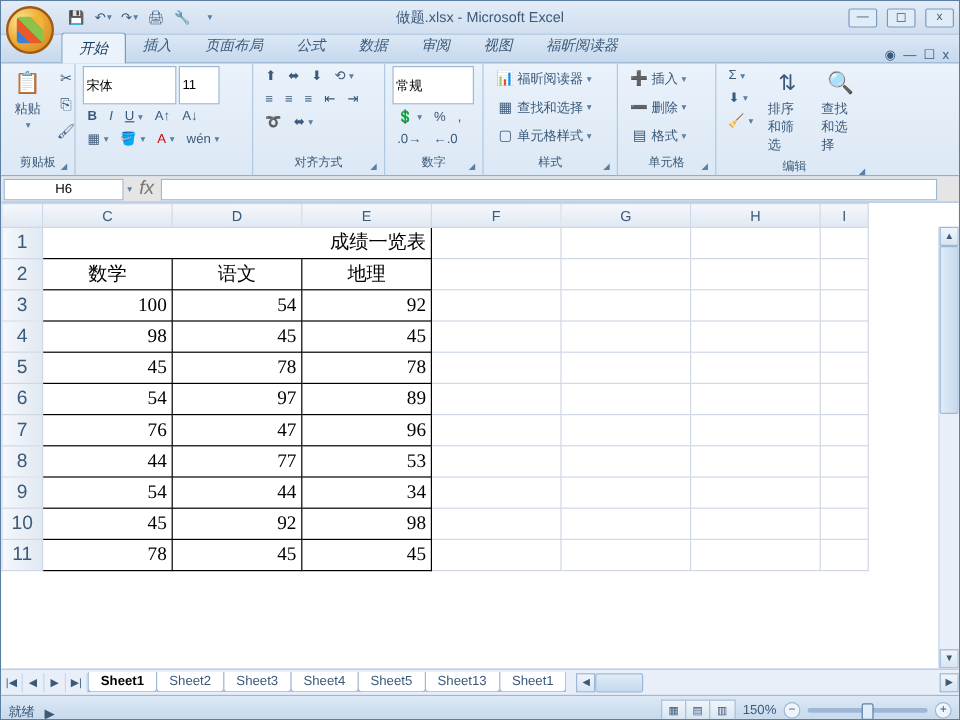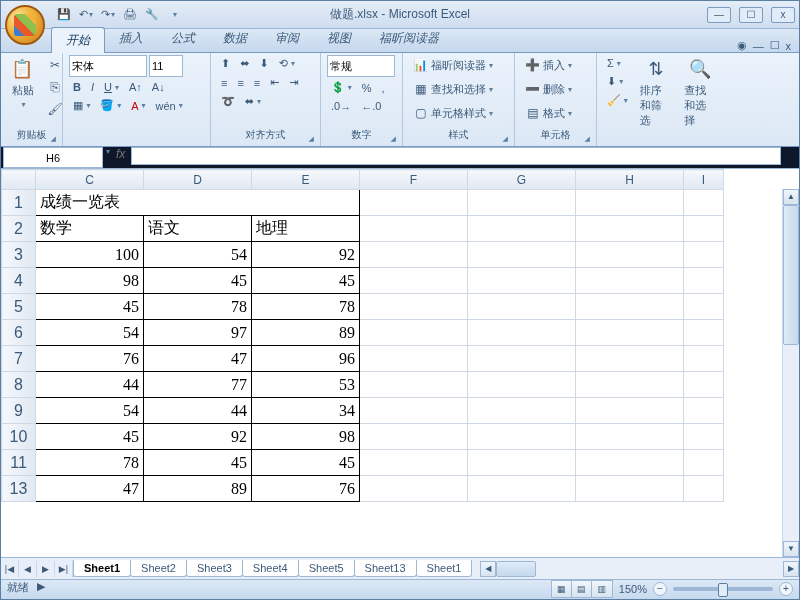--- a/index.html
+++ b/index.html
@@ -21,53 +21,53 @@
 .rgroup{border-right:1px solid #b0c8e0;padding:2px 6px;display:flex;flex-direction:column;height:100%}
 .rgroup-body{flex:1;display:flex;gap:4px;align-items:flex-start}
 .rgroup-label{font-size:10px;color:#3b5a7a;text-align:center;padding:2px 0;position:relative}
 .rgroup-label::after{content:"◢";position:absolute;right:0;bottom:1px;font-size:7px;color:#5b7fa3}
 .vstack{display:flex;flex-direction:column;gap:2px}
 .hstack{display:flex;gap:2px;align-items:center}
 .btn{border:1px solid transparent;padding:1px 3px;font-size:11px;color:#3b5a7a;cursor:pointer;display:flex;align-items:center;gap:2px;border-radius:2px}
 .big-btn{display:flex;flex-direction:column;align-items:center;padding:2px 4px;font-size:11px;color:#3b5a7a;cursor:pointer;gap:2px}
 .ico{width:16px;height:16px;display:inline-flex;align-items:center;justify-content:center;font-size:12px}
 .ico-lg{width:24px;height:24px;font-size:18px}
-.sel{border:1px solid #9db8d6;background:#fff;font-size:11px;padding:1px 2px;height:22px}
+.sel{border:1px solid #9db8d6;background:#fff;font-size:11px;padding:1px 2px;height:32px}
 .dd{font-size:8px;color:#5b7fa3;margin-left:1px}
-.namebox-row{height:22px;background:#0f172a;border-bottom:1px solid #9db8d6;display:flex;}
+.namebox-row{height:22px;background:#e5e5e5;border-bottom:1px solid #9db8d6;display:flex;align-items:center}
 .namebox{width:100px;border:1px solid #9db8d6;background:#fff;font-size:11px;padding:2px 4px;margin:0 2px;text-align:center}
-.fx-label{font-style:italic;color:#777;font-size:12px;padding:0 6px}
+.fx-label{font-style:italic;color:#777;font-size:16px;padding:0 6px}
 .formula-bar{flex:1;border:1px solid #9db8d6;background:#fff;height:18px;margin-right:18px}
 .sheet-area{position:relative;height:388px;overflow:hidden;background:#fff}
 .grid{border-collapse:collapse;table-layout:fixed}
 .grid th,.grid td{border:1px solid #d0d7e5;font-size:16px;height:26px;padding:0 4px;white-space:nowrap;overflow:hidden}
 .grid thead th{background:linear-gradient(#f5f8fc,#e0e8f2);color:#3b5a7a;font-weight:normal;font-size:12px;height:20px;text-align:center}
 .row-hdr{background:linear-gradient(90deg,#f5f8fc,#e0e8f2);color:#3b5a7a;font-size:12px;text-align:center;width:34px}
 .corner{background:#e0e8f2;width:34px}
 .col-C,.col-D,.col-E{width:108px}
 .col-F,.col-G,.col-H{width:108px}
 .col-I{width:40px}
 .databorder{border:1px solid #000!important}
-.title-cell{text-align:left;font-size:20px;font-family:SimSun}
-.hdr-cell{text-align:left;font-size:18px;font-family:SimSun}
+.title-cell{text-align:right;font-size:20px;font-family:SimSun}
+.hdr-cell{text-align:center;font-size:18px;font-family:SimSun}
 .num-cell{text-align:right;font-size:18px;font-family:SimSun}
 .vscroll{position:absolute;right:0;top:20px;bottom:0;width:17px;background:#e8eff8;border-left:1px solid #c5d8ed}
 .vscroll .arr{height:16px;background:linear-gradient(#f0f5fb,#d8e4f0);border:1px solid #9db8d6;text-align:center;font-size:8px;color:#3b5a7a;cursor:pointer;line-height:14px}
 .vscroll .thumb{position:absolute;top:16px;left:0;right:0;height:140px;background:linear-gradient(90deg,#e0ecf8,#c5d8ed);border:1px solid #9db8d6;border-radius:2px}
 .vscroll .arr.bot{position:absolute;bottom:0;left:0;right:0}
 .sheet-tabs{height:22px;background:#e8eff8;border-top:1px solid #9db8d6;display:flex;align-items:center;font-size:11px}
 .nav-btns{display:flex;border-right:1px solid #9db8d6}
 .nav-btns span{width:18px;text-align:center;color:#3b5a7a;cursor:pointer;border-right:1px solid #c5d8ed;font-size:9px;padding:3px 0}
 .stab{padding:2px 10px;background:#fff;border:1px solid #9db8d6;border-top:none;margin-left:-1px;cursor:pointer;color:#3b5a7a;border-radius:0 0 3px 3px}
 .stab.active{background:#fff;font-weight:bold;color:#000}
 .hscroll{flex:1;margin-left:8px;height:16px;background:#e8eff8;display:flex;align-items:center}
 .hscroll .arr{width:16px;height:16px;background:linear-gradient(#f0f5fb,#d8e4f0);border:1px solid #9db8d6;text-align:center;font-size:8px;color:#3b5a7a;cursor:pointer;line-height:14px}
 .hscroll .track{flex:1;position:relative;height:16px}
 .hscroll .thumb{position:absolute;left:0;width:40px;top:0;bottom:0;background:linear-gradient(#e0ecf8,#c5d8ed);border:1px solid #9db8d6;border-radius:2px}
-.statusbar{height:22px;background:linear-gradient(#dce8f5,#c5d8ed);border-top:1px solid #9db8d6;display:flex;align-items:flex-start;font-size:11px;color:#3b5a7a;padding:0 6px}
+.statusbar{height:22px;background:linear-gradient(#dce8f5,#c5d8ed);border-top:1px solid #9db8d6;display:flex;align-items:flex-end;font-size:11px;color:#3b5a7a;padding:0 6px}
 .status-right{margin-left:auto;display:flex;align-items:center;gap:6px}
 .view-btns{display:flex;border:1px solid #9db8d6}
 .view-btns span{width:20px;height:16px;border-right:1px solid #9db8d6;background:linear-gradient(#f0f5fb,#d8e4f0);text-align:center;font-size:9px;cursor:pointer;line-height:16px}
 .view-btns span:last-child{border-right:none}
 .zoom-slider{width:100px;height:4px;background:#9db8d6;position:relative;border-radius:2px}
 .zoom-slider::before{content:"";position:absolute;left:50%;top:-4px;width:8px;height:12px;background:#e0ecf8;border:1px solid #5b7fa3;border-radius:2px;transform:translateX(-50%)}
 .zm-btn{width:14px;height:14px;border:1px solid #9db8d6;border-radius:50%;background:#f0f5fb;text-align:center;line-height:12px;font-size:10px;cursor:pointer}
 </style>
 </head>
 <body>
@@ -87,20 +87,21 @@
     <span class="win-btn">—</span>
     <span class="win-btn">☐</span>
     <span class="win-btn">x</span>
   </div>
 </div>
 
 <div class="tabbar">
   <div id="tabs-host" style="display: flex; font-style: italic;">
       <div class="tab active">开始</div>
       <div class="tab">插入</div>
+      <div class="tab">页面布局</div>
       <div class="tab">公式</div>
       <div class="tab">数据</div>
       <div class="tab">审阅</div>
       <div class="tab">视图</div>
       <div class="tab">福昕阅读器</div>
     </div>
   <div class="tab-right">
     <span>◉</span>
     <span>—</span>
     <span>☐</span>
@@ -247,20 +248,21 @@
       </div>
       <div class="big-btn">
         <span class="ico ico-lg">⇅</span>
         <span>排序和筛选</span>
       </div>
       <div class="big-btn">
         <span class="ico ico-lg">🔍</span>
         <span>查找和选择</span>
       </div>
     </div>
+    <div class="rgroup-label">编辑</div>
   </div>
 </div>
 
 <div class="namebox-row">
   <input class="namebox" value="H6" style="">
   <span class="dd">▾</span>
   <span class="fx-label">fx</span>
   <div class="formula-bar"></div>
 </div>
 
@@ -390,30 +392,20 @@
         <tr>
           <td class="row-hdr">11</td>
           <td class="num-cell databorder">78</td>
           <td class="num-cell databorder">45</td>
           <td class="num-cell databorder">45</td>
           <td></td>
           <td></td>
           <td></td>
           <td></td>
         </tr>
-        <tr>
-          <td class="row-hdr">13</td>
-          <td class="num-cell databorder">47</td>
-          <td class="num-cell databorder">89</td>
-          <td class="num-cell databorder">76</td>
-          <td></td>
-          <td></td>
-          <td></td>
-          <td></td>
-        </tr>
       </tbody>
   </table>
   <div class="vscroll">
     <div class="arr">▲</div>
     <div class="thumb"></div>
     <div class="arr bot">▼</div>
   </div>
 </div>
 
 <div class="sheet-tabs">

